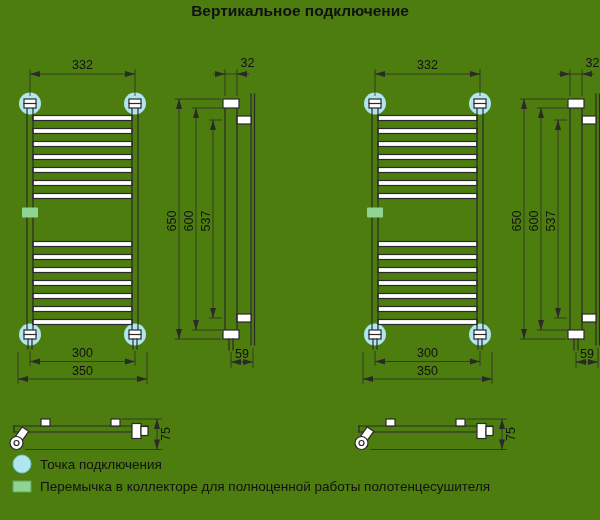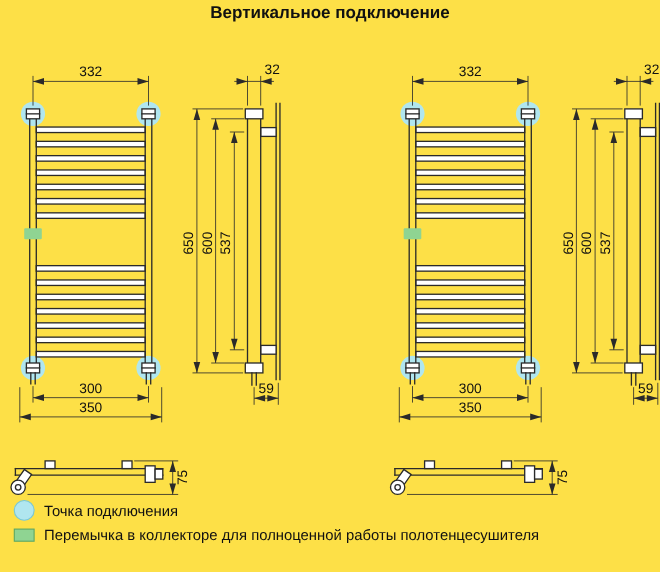--- a/index.html
+++ b/index.html
@@ -1,16 +1,16 @@
 <!DOCTYPE html>
 <html><head>
 <meta charset="utf-8">
 <style>
   html,body{margin:0;padding:0;background:#fff;}
-  .page{position:relative;width:600px;height:520px;background:#fde047;overflow:hidden;
+  .page{position:relative;width:600px;height:520px;background:#4d7c0f;overflow:hidden;
         font-family:"Liberation Sans",sans-serif;}
   svg{display:block;}
   .ln{stroke:#2a2a2a;stroke-width:1.2;fill:none;stroke-linecap:square;}
   .fw{fill:#ffffff;}
   .dim{stroke:#2a2a2a;stroke-width:0.75;fill:none;}
   .ext{stroke:#2a2a2a;stroke-width:0.75;fill:none;}
   text{font-family:"Liberation Sans",sans-serif;fill:#111111;}
   .dimtxt{font-size:12.5px;}
   .legendtxt{font-size:13.5px;}
   .title{font-size:15.5px;font-weight:bold;}

